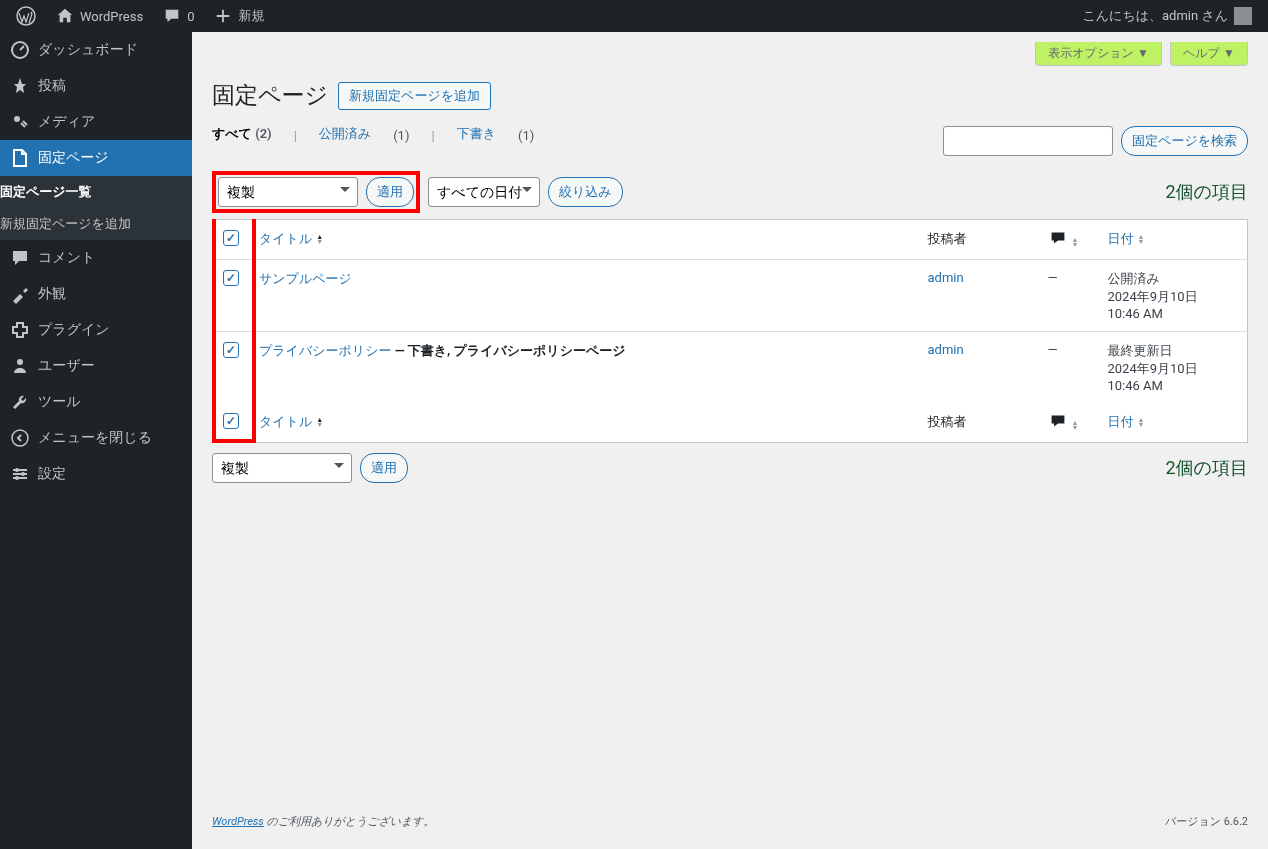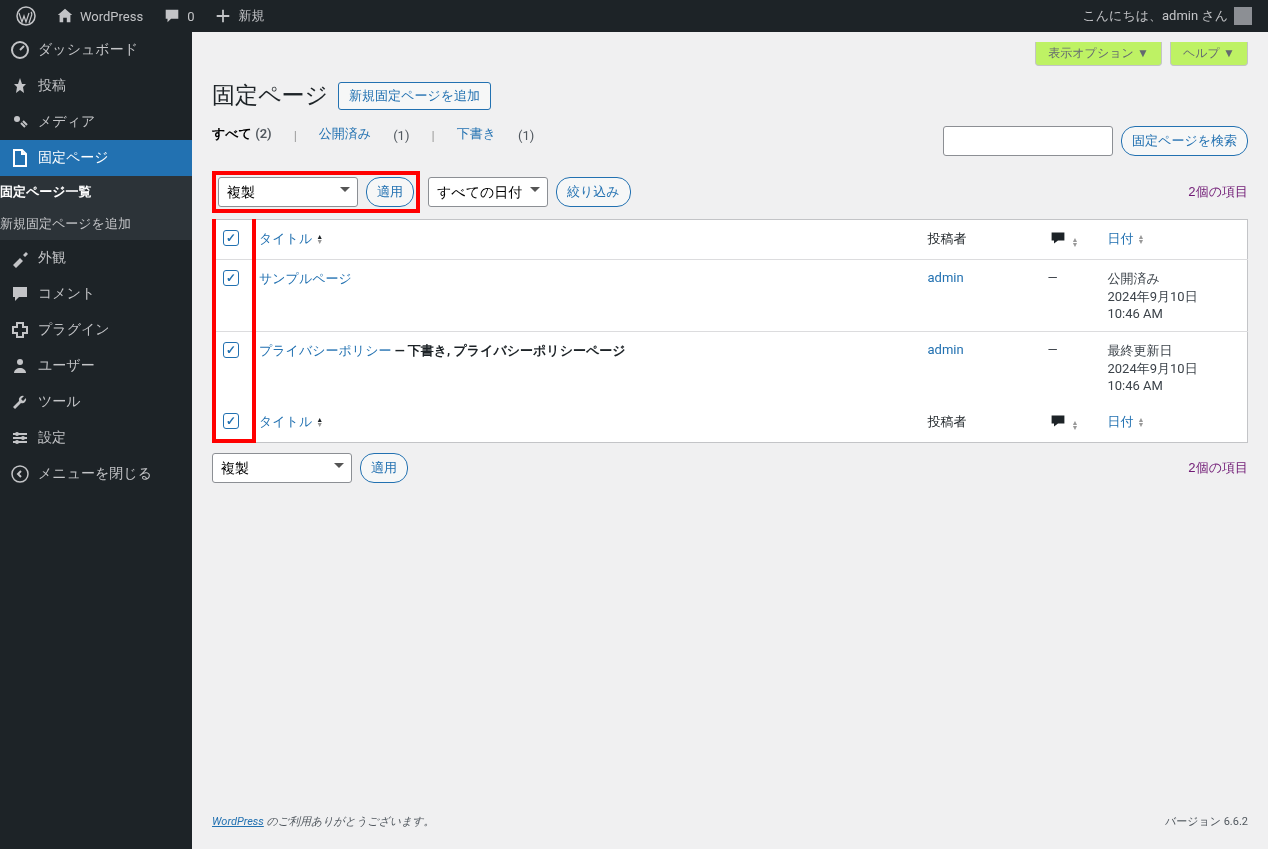--- a/index.html
+++ b/index.html
@@ -35,27 +35,27 @@
 .subsubsub { display: flex; gap: 22px; font-size: 13px; margin-bottom: 14px; align-items: flex-end; }
 .subsubsub .sep { color: #999; }
 .subsubsub a { color: #2271b1; text-decoration: none; }
 .subsubsub .current { font-weight: 600; color: #000; }
 .count { color: #50575e; }
 
 .tablenav { display: flex; justify-content: space-between; align-items: center; margin-bottom: 6px; }
 .tablenav-left { display: flex; gap: 8px; align-items: center; }
 .tablenav-right { display: flex; gap: 8px; align-items: center; }
 .bulk-actions { display: flex; align-items: center; gap: 8px; }
-.bulk-select { border: 1px solid #8c8f94; background: #fff; padding: 0 24px 0 8px; height: 30px; border-radius: 3px; font-size: 14px; appearance: none; position: relative; min-width: 140px; }
+.bulk-select { border: 1px solid #8c8f94; background: #fff; padding: 0 16px 0 8px; height: 30px; border-radius: 3px; font-size: 14px; appearance: none; position: relative; min-width: 140px; }
 .select-wrap { position: relative; display: inline-block; }
 .select-wrap::after { content: ''; position: absolute; right: 8px; top: 50%; transform: translateY(-50%); border: 5px solid transparent; border-top-color: #555; pointer-events: none; }
 .btn { border: 1px solid #2271b1; background: #f6f7f7; color: #2271b1; padding: 0 10px; height: 30px; border-radius: 14px; cursor: pointer; font-size: 13px; }
 .search-box { display: flex; gap: 8px; }
 .search-input { border: 1px solid #8c8f94; background: #fff; padding: 0 8px; height: 30px; border-radius: 3px; width: 170px; }
-.item-count { font-size: 13px; color: #701a75; font-family: Liberation Mono, monospace; }
+.item-count { font-size: 18px; color: #14532d; }
 
 
 .highlight-box { border: 4px solid #ff0000; padding: 2px; }
 .highlight-box.top { display: flex; align-items: center; gap: 8px; }
 
 
 .wp-table { width: 100%; border-collapse: collapse; background: #fff; border: 1px solid #c3c4c7; }
 .wp-table th, .wp-table td { text-align: left; padding: 10px; vertical-align: top; font-size: 13px; }
 .wp-table thead th, .wp-table tfoot th { font-weight: 400; color: #2271b1; }
 .wp-table thead th.dark, .wp-table tfoot th.dark { color: #1d2327; }
@@ -148,66 +148,66 @@
           <path d="M12 2v4h4" fill="none" stroke="currentColor" stroke-width="2"></path>
         </svg>
       <span>固定ページ</span>
     </div>
     <div class="submenu">
       <div class="submenu-item current">固定ページ一覧</div>
       <div class="submenu-item">新規固定ページを追加</div>
     </div>
     <div class="menu-item">
       <svg class="menu-icon" viewBox="0 0 20 20">
+          <path d="M3 3h14v10H9l-4 4v-4H3z" fill="currentColor"></path>
+        </svg>
+      <span>コメント</span>
+    </div>
+    <div class="menu-item">
+      <svg class="menu-icon" viewBox="0 0 20 20">
           <path d="M3 17l7-7 3 3-7 7zM13 7l3-3 2 2-3 3z" fill="currentColor"></path>
         </svg>
       <span>外観</span>
-    </div>
-    <div class="menu-item">
-      <svg class="menu-icon" viewBox="0 0 20 20">
-          <path d="M3 3h14v10H9l-4 4v-4H3z" fill="currentColor"></path>
-        </svg>
-      <span>コメント</span>
     </div>
     <div class="menu-item">
       <svg class="menu-icon" viewBox="0 0 20 20">
           <path d="M7 3v4H3v6h4v4h6v-4h4V7h-4V3z" fill="none" stroke="currentColor" stroke-width="2"></path>
         </svg>
       <span>プラグイン</span>
     </div>
     <div class="menu-item">
       <svg class="menu-icon" viewBox="0 0 20 20">
           <circle cx="10" cy="6" r="3" fill="currentColor"></circle>
           <path d="M4 17c0-3 3-5 6-5s6 2 6 5z" fill="currentColor"></path>
         </svg>
       <span>ユーザー</span>
     </div>
     <div class="menu-item">
       <svg class="menu-icon" viewBox="0 0 20 20">
           <path d="M14 4a4 4 0 00-5 5L3 15l2 2 6-6a4 4 0 005-5l-3 3-2-2z" fill="currentColor"></path>
         </svg>
       <span>ツール</span>
+    </div>
+    <div class="menu-item">
+      <svg class="menu-icon" viewBox="0 0 20 20">
+          <circle cx="10" cy="10" r="8" fill="none" stroke="currentColor" stroke-width="1.5"></circle>
+          <path d="M11 7l-3 3 3 3" fill="none" stroke="currentColor" stroke-width="2"></path>
+        </svg>
+      <span>メニューを閉じる</span>
     </div>
     <div class="menu-item">
       <svg class="menu-icon" viewBox="0 0 20 20">
           <rect x="3" y="5" width="14" height="2" fill="currentColor"></rect>
           <rect x="3" y="9" width="14" height="2" fill="currentColor"></rect>
           <rect x="3" y="13" width="14" height="2" fill="currentColor"></rect>
           <circle cx="7" cy="6" r="2" fill="currentColor"></circle>
           <circle cx="13" cy="10" r="2" fill="currentColor"></circle>
           <circle cx="7" cy="14" r="2" fill="currentColor"></circle>
         </svg>
       <span>設定</span>
-    </div>
-    <div class="menu-item">
-      <svg class="menu-icon" viewBox="0 0 20 20">
-          <circle cx="10" cy="10" r="8" fill="none" stroke="currentColor" stroke-width="1.5"></circle>
-          <path d="M11 7l-3 3 3 3" fill="none" stroke="currentColor" stroke-width="2"></path>
-        </svg>
-      <span>メニューを閉じる</span>
     </div>
   </div>
 
   <div class="content">
     <div class="screen-meta">
       <button class="screen-meta-btn"><span>表示オプション</span> ▼</button>
       <button class="screen-meta-btn"><span>ヘルプ</span> ▼</button>
     </div>
 
     <div class="page-header">

